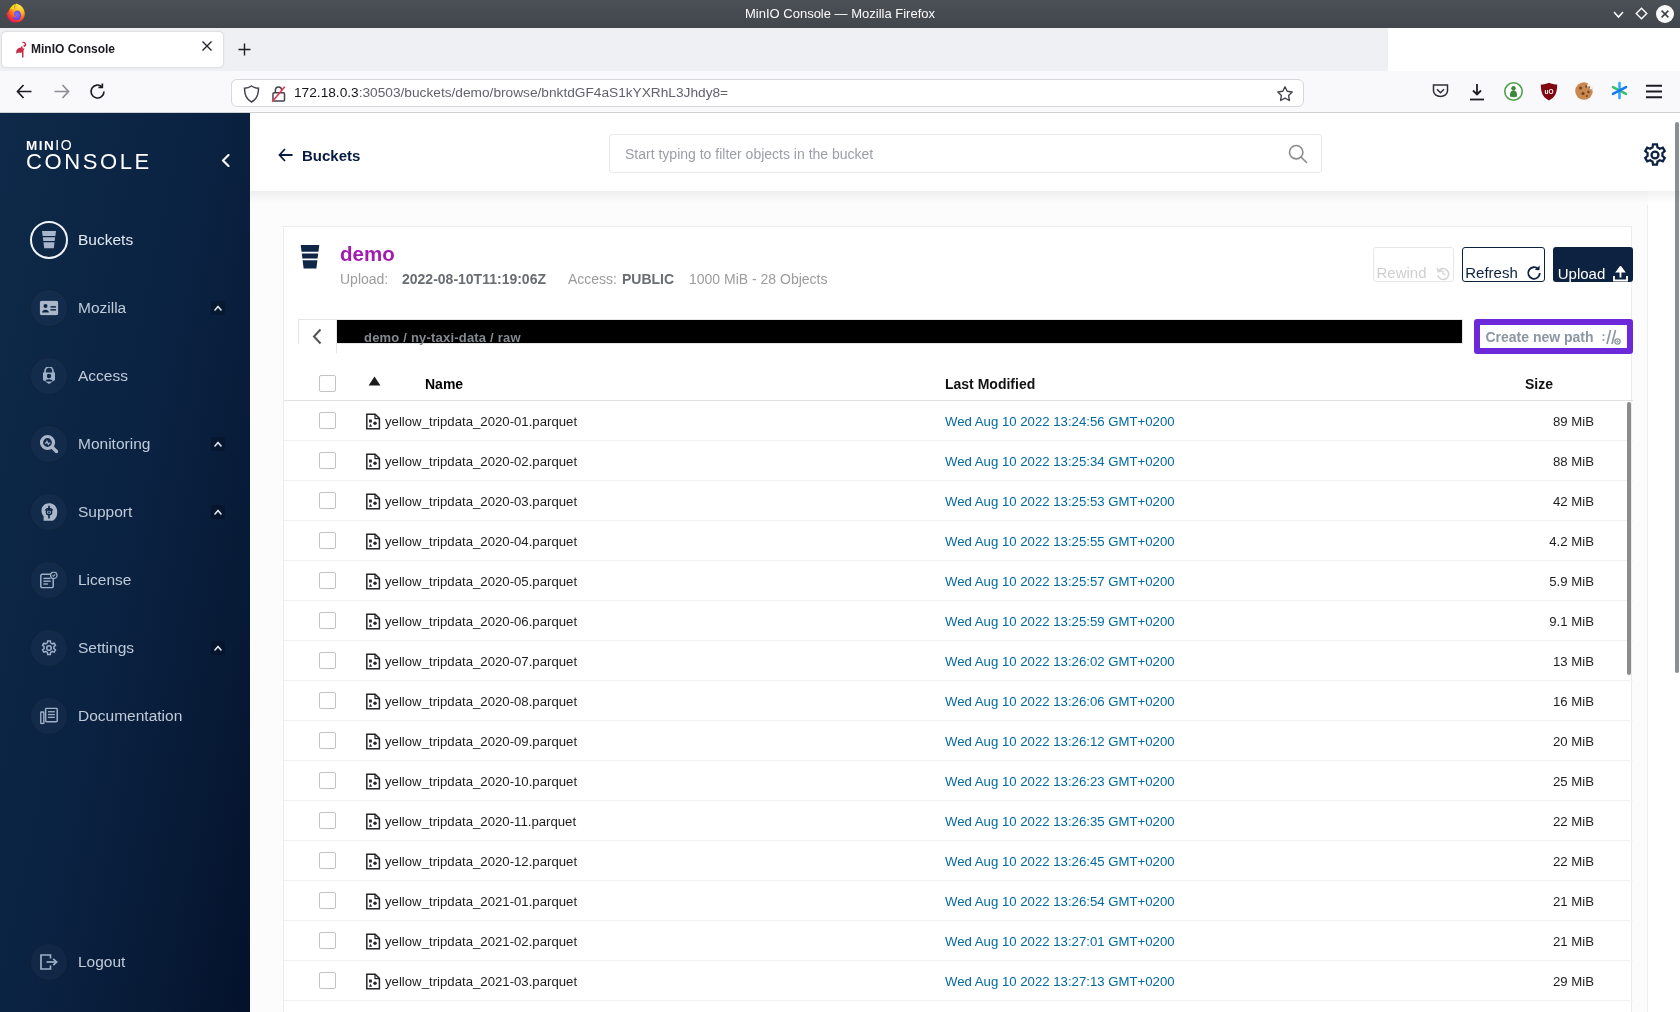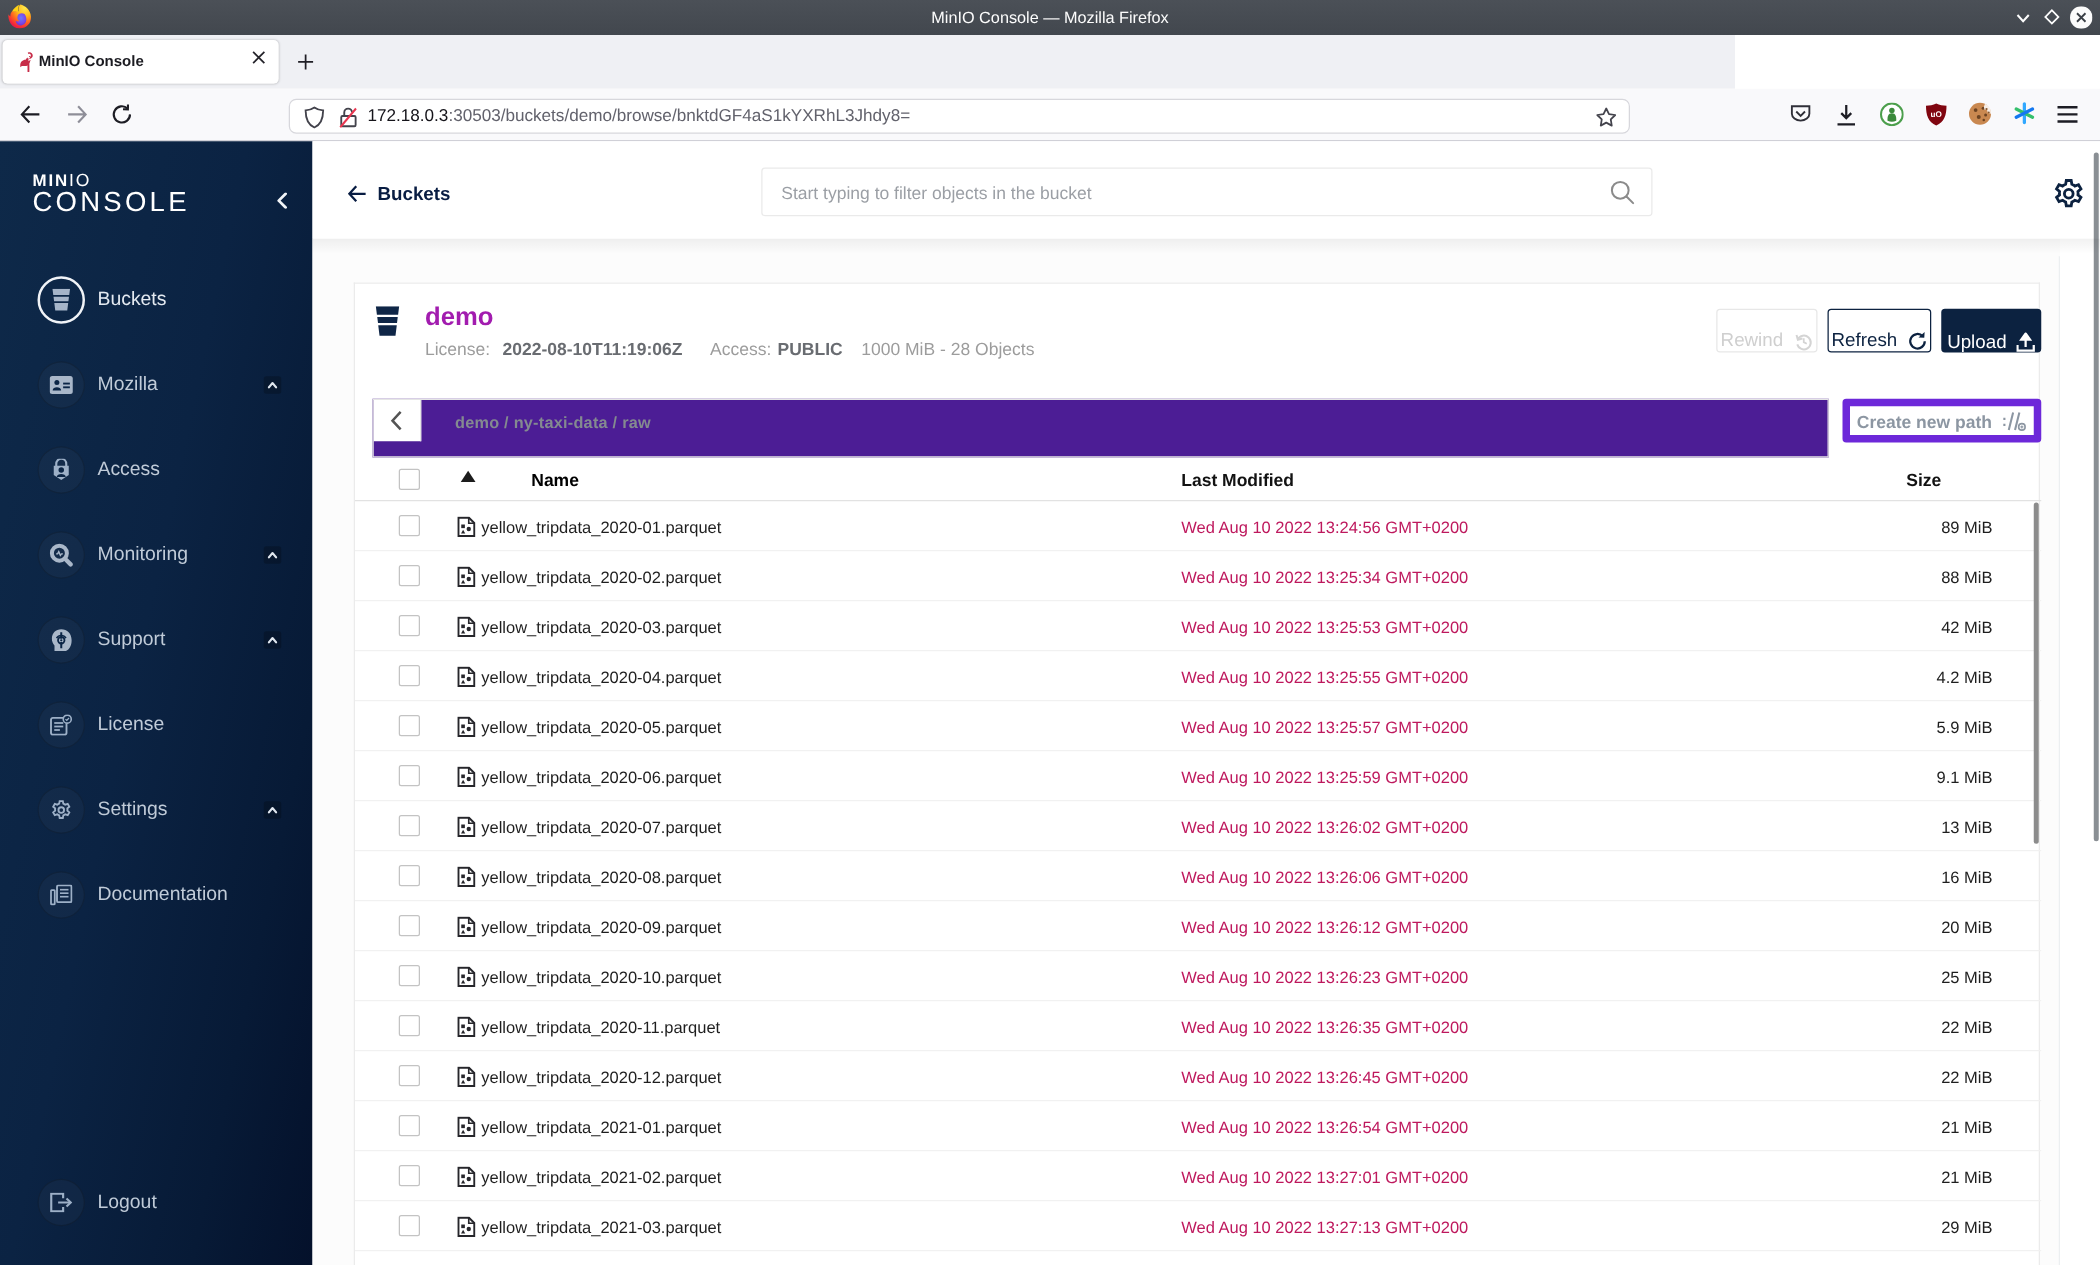--- a/index.html
+++ b/index.html
@@ -62,40 +62,40 @@
   #bucket-title { position:absolute; left:56px; top:15px; font-size:20.5px; font-weight:bold; color:#a21caf; }
   #meta { position:absolute; left:56px; top:44px; font-size:14px; color:#9c9c9c; width:800px; height:18px; }
   #meta span { position:absolute; top:0; white-space:nowrap; }
   #meta .v { color:#696c71; font-weight:bold; }
   .btn { position:absolute; top:20px; height:35px; border-radius:3px; font-size:15px;
     display:flex; align-items:flex-end; justify-content:center; gap:8px; }
   #btn-rewind { left:1089px; width:81px; border:1px solid #e7e7e7; color:#cfcfcf; background:#fff; }
   #btn-refresh { left:1178px; width:83px; border:1px solid #0c2240; color:#0c2240; background:#fff; }
   #btn-upload { left:1269px; width:80px; background:#0c2240; color:#fff; }
 
-  #crumbbar { position:absolute; left:14px; top:92px; width:1165px; height:47px;
-    border:1px solid #e5e5e5; background:#4c1d95; }
+  #crumbbar { position:absolute; left:14px; top:92px; width:1165px; height:25px;
+    border:1px solid #e5e5e5; background:#000000; }
   #crumbbar .chevbox { position:absolute; left:0; top:0; width:38px; height:33px;
     background:#fff; border-right:1px solid #e5e5e5; }
   #crumbbar .crumbs { position:absolute; left:65px; top:10px; font-size:13px; color:#848a90; font-weight:bold; letter-spacing:0.2px; }
   #createpath { position:absolute; left:1190px; top:92px; width:159px; height:35px;
     border:6px solid #6d28d9; border-radius:3px; background:#fff;
     font-size:14px; color:#8c96a2; font-weight:bold;
     display:flex; align-items:center; justify-content:center; gap:8px; }
 
   
   #thead { position:absolute; left:0px; top:146px; width:1349px; height:28px; border-bottom:1px solid #e2e2e2; }
   #thead .hname { position:absolute; left:101px; top:3px; font-size:14px; font-weight:bold; color:#000000;padding-left:40px; }
   #thead .hmod { position:absolute; left:661px; top:3px; font-size:14px; font-weight:bold; color:#121212; }
   #thead .hsize { position:absolute; left:1241px; top:3px; font-size:14px; font-weight:bold; color:#121212; }
   #thead .sort { position:absolute; left:84px; top:3px; }
   #tbody { position:absolute; left:0; top:174px; width:1349px; }
   .trow { position:relative; width:1349px; height:40px; border-bottom:1px solid #f1f1f1; }
   .trow .name { position:absolute; left:101px; top:13px; font-size:13.2px; color:#1e1e1e; }
-  .trow .mod  { position:absolute; left:661px; top:13px; font-size:13.2px; color:#be185d; }
+  .trow .mod  { position:absolute; left:661px; top:13px; font-size:13.2px; color:#0369a1; }
   .trow .size { position:absolute; right:39px; top:13px; font-size:13.2px; color:#1e1e1e; }
   .cb { position:absolute; left:35px; width:17px; height:17px; background:#fff;
     border:1px solid #c3c3c3; border-radius:2px; }
   .trow .cb { top:11px; }
   .ficon { position:absolute; left:81px; top:12px; }
 
   #tscroll { left:1627px; top:402px; width:4px; height:273px; background:#8c8c8c; border-radius:3px; }
   #pagescroll { left:1675px; top:122px; width:4px; height:551px; background:#8a8f94; border-radius:2px; }
 </style>
 </head>
@@ -375,21 +375,21 @@
 <div class="abs" id="card">
   <svg style="position:absolute;left:16px;top:18px" width="20" height="24" viewBox="0 0 20 24">
       <g fill="#0f2647">
         <path d="M0.7 0 H19.3 L18.5 6.7 H1.5 Z"></path>
         <path d="M1.8 8.5 H18.2 L17.6 13.4 H2.4 Z"></path>
         <path d="M2.6 15.2 H17.4 L16.4 23.6 H3.6 Z"></path>
       </g>
     </svg>
   <div id="bucket-title">demo</div>
   <div id="meta">
-      <span style="left:0">License:</span>
+      <span style="left:0">Upload:</span>
       <span class="v" style="left:62px">2022-08-10T11:19:06Z</span>
       <span style="left:228px">Access:</span>
       <span class="v" style="left:282px">PUBLIC</span>
       <span style="left:349px">1000 MiB - 28 Objects</span>
     </div>
   <div class="btn" id="btn-rewind">Rewind <svg width="16" height="16" viewBox="0 0 16 16">
         <path d="M3.2 6.5 a5.5 5.5 0 1 1 -0.4 4" fill="none" stroke="#d4d4d4" stroke-width="1.6"></path>
         <path d="M2.2 3 L3.3 6.8 L7 5.8" fill="none" stroke="#d4d4d4" stroke-width="1.6"></path>
         <path d="M8 5.5 V8.7 L10.4 10" fill="none" stroke="#d4d4d4" stroke-width="1.4"></path>
       </svg></div>

